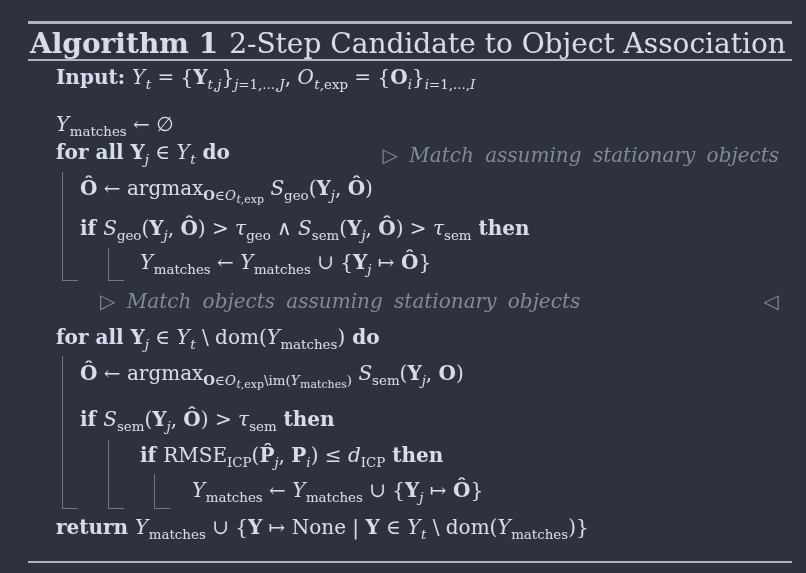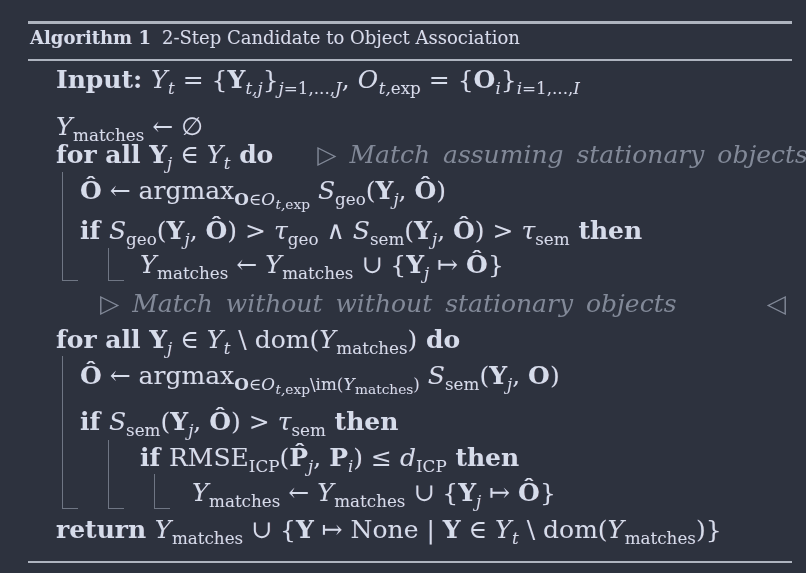--- a/index.html
+++ b/index.html
@@ -6,25 +6,25 @@
     --bg:#2d323e; --text:#d6dcea; --cmt:#828998; --rule:#aeb4bf; --guide:#6f7684;
   }
   html,body{margin:0;padding:0;}
   body{background:var(--bg);width:806px;height:573px;overflow:hidden;position:relative;
        font-family:"DejaVu Serif","DejaVu Sans",serif;color:var(--text);}
   #panel{position:absolute;inset:0;background:var(--bg);}
   .rule{position:absolute;left:28px;width:764px;background:var(--rule);}
   #rule-top{top:21px;height:3px;}
   #rule-mid{top:59px;height:2px;}
   #rule-bottom{top:561px;height:2px;}
-  #title{position:absolute;left:30px;top:27px;font-size:18px;white-space:pre;
+  #title{position:absolute;left:30px;top:27px;font-size:28px;white-space:pre;
          text-shadow:.6px 0 0 rgba(255,120,120,.14),-.6px 0 0 rgba(110,150,255,.14);}
   #title b{font-weight:bold;}
   #title .tsub{margin-left:11px;}
-  .line{position:absolute;right:20px;display:flex;align-items:flex-start;font-size:25px;
+  .line{position:absolute;right:27px;display:flex;align-items:flex-end;font-size:20px;
         white-space:pre;line-height:1.15;
         text-shadow:.6px 0 0 rgba(255,120,120,.12),-.6px 0 0 rgba(110,150,255,.12);}
   .lright{margin-left:auto;}
   .s-kw{font-weight:bold;}
   .s-b{font-weight:bold;}
   .s-i{font-style:italic;}
   .s-cal{font-style:italic;letter-spacing:.5px;}
   .s-r{}
   .s-cmt{color:var(--cmt);font-style:italic;word-spacing:5px;text-shadow:none;margin-left:44px;}
   .s-sub{font-size:67%;vertical-align:-0.38em;}
@@ -40,21 +40,21 @@
   <div id="title"><b>Algorithm 1</b><span class="tsub">2-Step Candidate to Object Association</span></div>
   <div id="rule-mid" class="rule"></div>
 
   <div id="lines">
       <div class="line" style="top: 66px; left: 56px;"><span><span class="s-kw">Input: </span><span class="s-cal">Y</span><span class="s-sub"><span class="s-i">t</span></span><span class="s-r"> = {</span><span class="s-b">Y</span><span class="s-sub"><span class="s-i">t,j</span></span><span class="s-r">}</span><span class="s-sub"><span class="s-i">j</span><span class="s-r">=1,...,</span><span class="s-i">J</span></span><span class="s-r">, </span><span class="s-cal">O</span><span class="s-sub"><span class="s-i">t,</span><span class="s-r">exp</span></span><span class="s-r"> = {</span><span class="s-b">O</span><span class="s-sub"><span class="s-i">i</span></span><span class="s-r">}</span><span class="s-sub"><span class="s-i">i</span><span class="s-r">=1,...,</span><span class="s-i">I</span></span></span></div>
       <div class="line" style="top: 104px; left: 56px; margin-top: 9px;"><span><span class="s-cal">Y</span><span class="s-sub"><span class="s-r">matches</span></span><span class="s-r"> ← ∅</span></span></div>
       <div class="line" style="top: 141px; left: 56px;"><span><span class="s-kw">for all </span><span class="s-b">Y</span><span class="s-sub"><span class="s-i">j</span></span><span class="s-r"> ∈ </span><span class="s-cal">Y</span><span class="s-sub"><span class="s-i">t</span></span><span class="s-kw"> do</span></span><span class="lright"><span class="s-cmt">▷ Match assuming stationary objects</span></span></div>
       <div class="line" style="top: 177px; left: 80px;"><span><span class="s-b">Ô</span><span class="s-r"> ← argmax</span><span class="s-sub"><span class="s-b">O</span><span class="s-r">∈</span><span class="s-cal">O</span><span class="s-sub"><span class="s-i">t,</span><span class="s-r">exp</span></span></span><span class="s-r"> </span><span class="s-i">S</span><span class="s-sub"><span class="s-r">geo</span></span><span class="s-r">(</span><span class="s-b">Y</span><span class="s-sub"><span class="s-i">j</span></span><span class="s-r">, </span><span class="s-b">Ô</span><span class="s-r">)</span></span></div>
       <div class="line" style="top: 217px; left: 80px;"><span><span class="s-kw">if </span><span class="s-i">S</span><span class="s-sub"><span class="s-r">geo</span></span><span class="s-r">(</span><span class="s-b">Y</span><span class="s-sub"><span class="s-i">j</span></span><span class="s-r">, </span><span class="s-b">Ô</span><span class="s-r">) &gt; </span><span class="s-i">τ</span><span class="s-sub"><span class="s-r">geo</span></span><span class="s-r"> ∧ </span><span class="s-i">S</span><span class="s-sub"><span class="s-r">sem</span></span><span class="s-r">(</span><span class="s-b">Y</span><span class="s-sub"><span class="s-i">j</span></span><span class="s-r">, </span><span class="s-b">Ô</span><span class="s-r">) &gt; </span><span class="s-i">τ</span><span class="s-sub"><span class="s-r">sem</span></span><span class="s-kw"> then</span></span></div>
       <div class="line" style="top: 251px; left: 140px;"><span><span class="s-cal">Y</span><span class="s-sub"><span class="s-r">matches</span></span><span class="s-r"> ← </span><span class="s-cal">Y</span><span class="s-sub"><span class="s-r">matches</span></span><span class="s-r"> ∪ {</span><span class="s-b">Y</span><span class="s-sub"><span class="s-i">j</span></span><span class="s-r"> ↦ </span><span class="s-b">Ô</span><span class="s-r">}</span></span></div>
-      <div class="line" style="top: 290px; left: 56px;"><span><span class="s-cmt">▷ Match without without stationary objects</span></span><span class="lright"><span class="s-cmt">◁</span></span></div>
+      <div class="line" style="top: 290px; left: 56px;"><span><span class="s-cmt">▷ Match objects assuming stationary objects</span></span><span class="lright"><span class="s-cmt">◁</span></span></div>
       <div class="line" style="top: 326px; left: 56px;"><span><span class="s-kw">for all </span><span class="s-b">Y</span><span class="s-sub"><span class="s-i">j</span></span><span class="s-r"> ∈ </span><span class="s-cal">Y</span><span class="s-sub"><span class="s-i">t</span></span><span class="s-r"> \ dom(</span><span class="s-cal">Y</span><span class="s-sub"><span class="s-r">matches</span></span><span class="s-r">)</span><span class="s-kw"> do</span></span></div>
       <div class="line" style="top: 362px; left: 80px;"><span><span class="s-b">Ô</span><span class="s-r"> ← argmax</span><span class="s-sub"><span class="s-b">O</span><span class="s-r">∈</span><span class="s-cal">O</span><span class="s-sub"><span class="s-i">t,</span><span class="s-r">exp</span></span><span class="s-r">\im(</span><span class="s-cal">Y</span><span class="s-sub"><span class="s-r">matches</span></span><span class="s-r">)</span></span><span class="s-r"> </span><span class="s-i">S</span><span class="s-sub"><span class="s-r">sem</span></span><span class="s-r">(</span><span class="s-b">Y</span><span class="s-sub"><span class="s-i">j</span></span><span class="s-r">, </span><span class="s-b">O</span><span class="s-r">)</span></span></div>
       <div class="line" style="top: 408px; left: 80px;"><span><span class="s-kw">if </span><span class="s-i">S</span><span class="s-sub"><span class="s-r">sem</span></span><span class="s-r">(</span><span class="s-b">Y</span><span class="s-sub"><span class="s-i">j</span></span><span class="s-r">, </span><span class="s-b">Ô</span><span class="s-r">) &gt; </span><span class="s-i">τ</span><span class="s-sub"><span class="s-r">sem</span></span><span class="s-kw"> then</span></span></div>
       <div class="line" style="top: 444px; left: 140px;"><span><span class="s-kw">if </span><span class="s-r">RMSE</span><span class="s-sub"><span class="s-r">ICP</span></span><span class="s-r">(</span><span class="s-b">P̂</span><span class="s-sub"><span class="s-i">j</span></span><span class="s-r">, </span><span class="s-b">P</span><span class="s-sub"><span class="s-i">i</span></span><span class="s-r">) ≤ </span><span class="s-i">d</span><span class="s-sub"><span class="s-r">ICP</span></span><span class="s-kw"> then</span></span></div>
       <div class="line" style="top: 479px; left: 192px;"><span><span class="s-cal">Y</span><span class="s-sub"><span class="s-r">matches</span></span><span class="s-r"> ← </span><span class="s-cal">Y</span><span class="s-sub"><span class="s-r">matches</span></span><span class="s-r"> ∪ {</span><span class="s-b">Y</span><span class="s-sub"><span class="s-i">j</span></span><span class="s-r"> ↦ </span><span class="s-b">Ô</span><span class="s-r">}</span></span></div>
       <div class="line" style="top: 516px; left: 56px;"><span><span class="s-kw">return </span><span class="s-cal">Y</span><span class="s-sub"><span class="s-r">matches</span></span><span class="s-r"> ∪ {</span><span class="s-b">Y</span><span class="s-r"> ↦ None | </span><span class="s-b">Y</span><span class="s-r"> ∈ </span><span class="s-cal">Y</span><span class="s-sub"><span class="s-i">t</span></span><span class="s-r"> \ dom(</span><span class="s-cal">Y</span><span class="s-sub"><span class="s-r">matches</span></span><span class="s-r">)}</span></span></div>
     </div>
 
   <div class="guide" style="left:62px;top:172px;height:108px"></div>
   <div class="guide" style="left:108px;top:248px;height:32px"></div>

